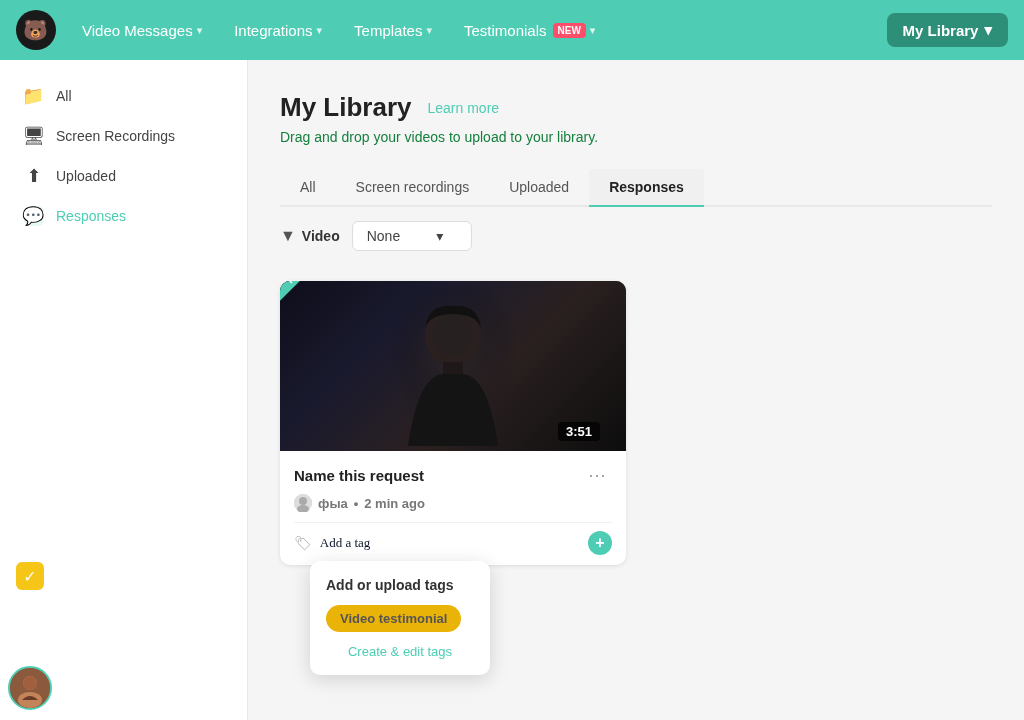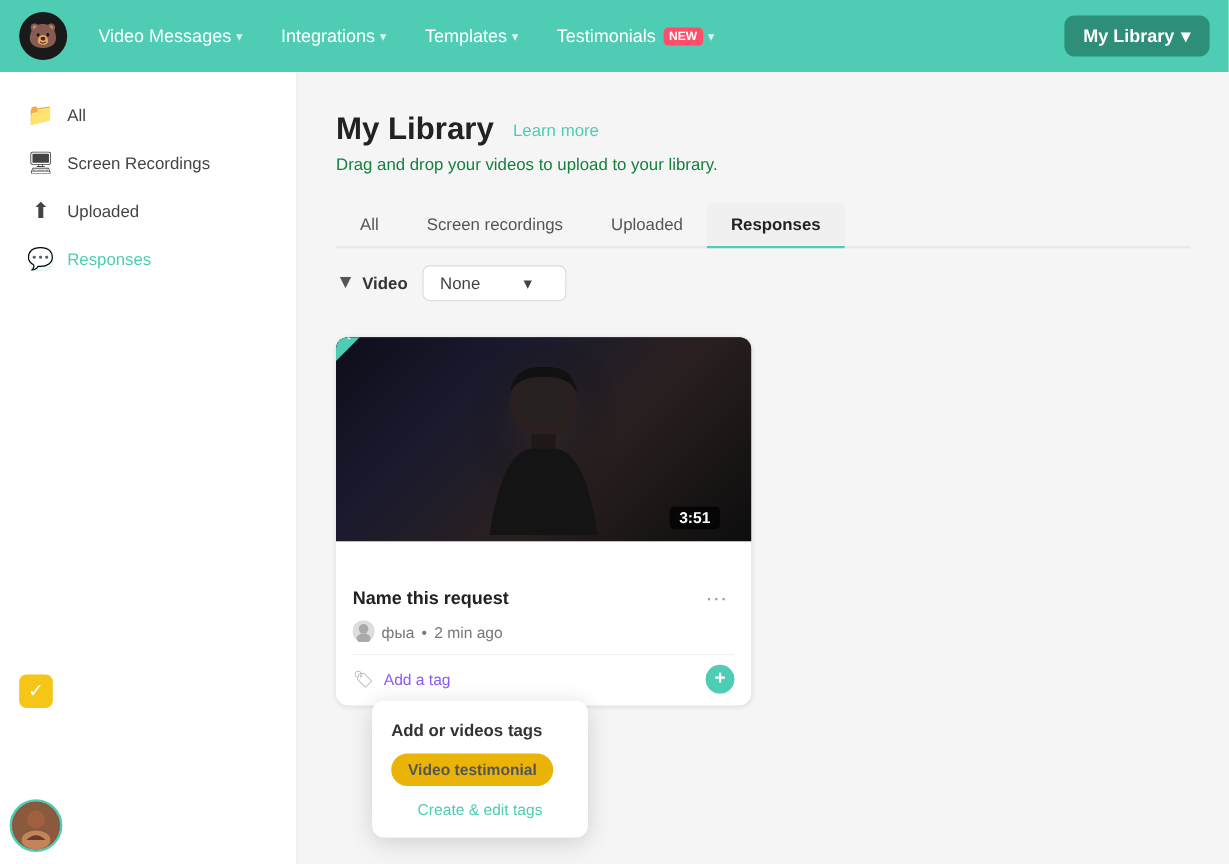--- a/index.html
+++ b/index.html
@@ -273,41 +273,41 @@
     }
 
     .video-info {
       padding: 12px 14px 10px;
     }
     .video-title-row {
       display: flex;
       align-items: center;
       justify-content: space-between;
       margin-bottom: 6px;
-      margin-top: 23px;
     }
     .video-title {
       font-size: 15px;
       font-weight: 600;
       color: #222;
     }
     .video-menu-btn {
       color: #999;
       cursor: pointer;
       font-size: 18px;
       padding: 2px 6px;
       border-radius: 4px;
     }
     .video-meta {
       display: flex;
-      align-items: flex-end;
+      align-items: center;
       gap: 6px;
       font-size: 13px;
       color: #777;
       margin-bottom: 10px;
+      font-weight: bold;
     }
     .meta-avatar {
       width: 18px; height: 18px;
       background: #ccc;
       border-radius: 50%;
       display: flex; align-items: center; justify-content: center;
       font-size: 10px;
       color: #666;
     }
 
@@ -316,21 +316,22 @@
       display: flex;
       align-items: center;
       gap: 8px;
       border-top: 1px solid #f0f0f0;
       padding: 8px 0 0;
     }
     .tag-icon { color: #aaa; font-size: 14px; }
     .add-tag-text {
       flex: 1;
       font-size: 13px;
-      color: #8b5cf6;
+      color: #0f172a;
+      font-family: Liberation Serif, serif;
     }
     .add-tag-plus {
       width: 24px; height: 24px;
       background: #4ecdb4;
       border-radius: 50%;
       display: flex; align-items: center; justify-content: center;
       color: white;
       font-size: 16px;
       font-weight: 600;
       cursor: pointer;
@@ -516,21 +517,21 @@
               <span>2 min ago</span>
             </div>
             <div class="tag-row">
               <span class="tag-icon">🏷</span>
               <span class="add-tag-text">Add a tag</span>
               <div class="add-tag-plus">+</div>
             </div>
           </div>
 
           <div class="tag-dropdown">
-            <div class="tag-dropdown-title">Add or videos tags</div>
+            <div class="tag-dropdown-title">Add or upload tags</div>
             <div class="tag-chip">Video testimonial</div>
             <a class="create-edit-tags">Create &amp; edit tags</a>
           </div>
 
         </div>
       </div>
     </div>
   </main>
 </div>
 

